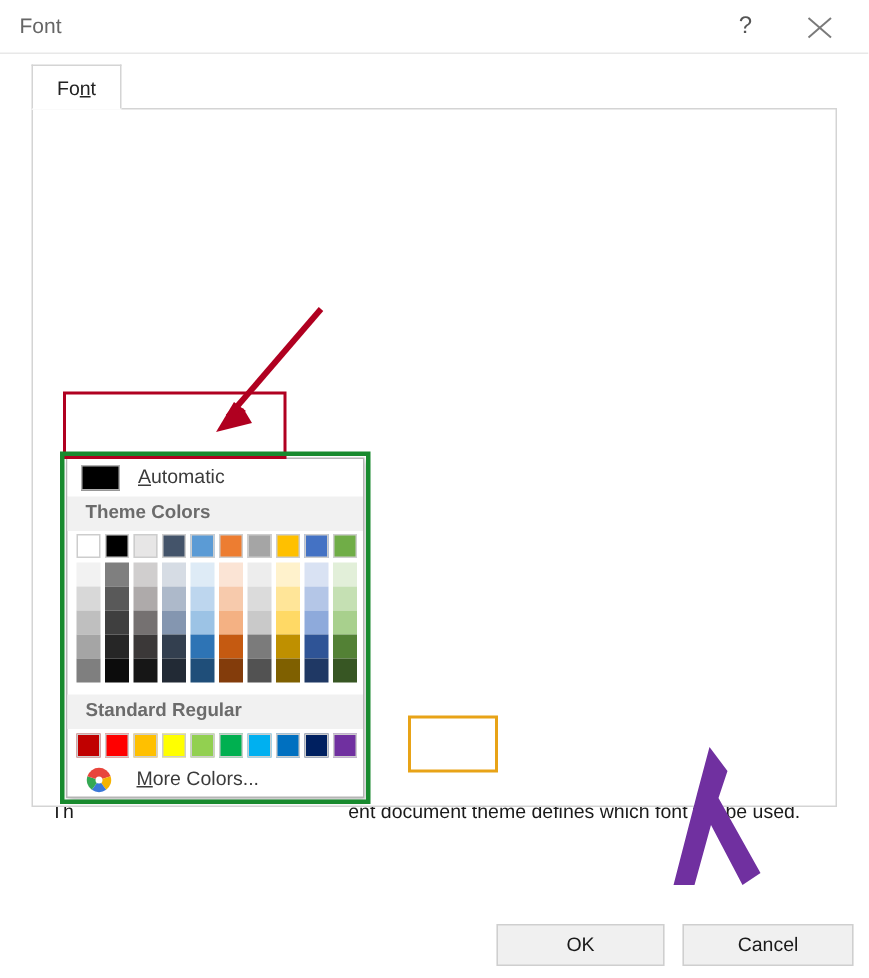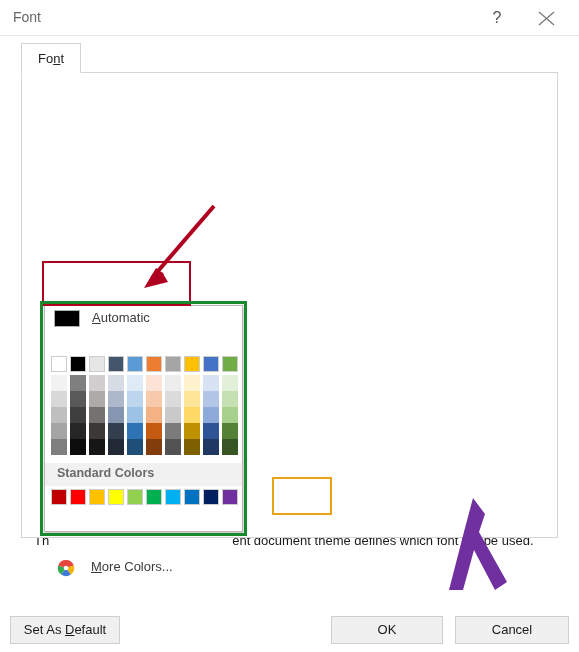--- a/index.html
+++ b/index.html
@@ -157,21 +157,21 @@
   .sect-head span { position: absolute; left: 12px; top: 3px; font-size: 12.5px; font-weight: bold; color: #6b6b6b; }
   #theme-head { top: 25px; }
   #theme-grid { position: absolute; left: 6px; top: 50px; }
   #std-head { top: 157px; }
   #std-row { position: absolute; left: 6px; top: 183px; }
   .sw { width: 16px; height: 16px; float: left; margin-right: 3px; box-sizing: border-box; }
   .sw.b { border: 1px solid #cdcdcd; }
   .col { float: left; margin-right: 3px; }
   .col .cell { width: 16px; height: 16px; }
   .col .cell.top { border: 1px solid #cdcdcd; box-sizing: border-box; margin-bottom: 3px; }
-  #more-row { position: absolute; left: 0; top: 202px; width: 197px; height: 24px; margin-top: 48px; }
+  #more-row { position: absolute; left: 0; top: 202px; width: 197px; height: 24px; }
   #more-label { position: absolute; left: 46px; top: 3px; font-size: 13px; color: #3b3b3b; }
   #more-icon { position: absolute; left: 12px; top: 3px; width: 18px; height: 18px; }
   
   #anno-red-rect {
     position: absolute; left: 42px; top: 261px; width: 149px; height: 45px;
     border: 2px solid #b00020; box-sizing: border-box; z-index: 50;
   }
   #anno-green-rect {
     position: absolute; left: 40px; top: 301px; width: 207px; height: 235px;
     border: 3px solid #188a2e; box-sizing: border-box; z-index: 60;
@@ -300,34 +300,34 @@
   </div>
 
   <div class="lbl" style="left:22px; top:452px;">Prev</div>
   <div id="preview-box"></div>
   <div id="preview-sample">+Body</div>
   <div id="preview-underline"></div>
   <div id="status-text">
     <span>Th</span><span style="display:inline-block;width:183px;"></span><span>ent document theme defines which font will be used.</span>
   </div>
 
-  <div class="btm-btn" id="btn-setdefault">
-    <span>Set As <u>D</u>efault</span>
-  </div>
   <div class="btm-btn" id="btn-ok">
     <span>OK</span>
   </div>
   <div class="btm-btn" id="btn-cancel">
     <span>Cancel</span>
   </div>
 
   <div id="color-menu">
     <div id="auto-row">
       <span id="auto-swatch"></span>
       <span id="auto-label"><u>A</u>utomatic</span>
+    </div>
+    <div class="sect-head" id="theme-head">
+      <span>Theme Colors</span>
     </div>
     <div id="theme-grid">
         <div class="col">
           <div class="cell top" style="background: rgb(255, 255, 255);"></div>
           <div class="cell" style="background: rgb(242, 242, 242);"></div>
           <div class="cell" style="background: rgb(216, 216, 216);"></div>
           <div class="cell" style="background: rgb(191, 191, 191);"></div>
           <div class="cell" style="background: rgb(165, 165, 165);"></div>
           <div class="cell" style="background: rgb(127, 127, 127);"></div>
         </div>
@@ -398,21 +398,21 @@
         <div class="col">
           <div class="cell top" style="background: rgb(112, 173, 71);"></div>
           <div class="cell" style="background: rgb(226, 239, 217);"></div>
           <div class="cell" style="background: rgb(197, 224, 179);"></div>
           <div class="cell" style="background: rgb(168, 208, 141);"></div>
           <div class="cell" style="background: rgb(83, 129, 53);"></div>
           <div class="cell" style="background: rgb(55, 86, 35);"></div>
         </div>
       </div>
     <div class="sect-head" id="std-head">
-      <span>Standard Colors</span>
+      <span>Standard Regular</span>
     </div>
     <div id="std-row">
         <div class="sw b" style="background: rgb(192, 0, 0);"></div>
         <div class="sw b" style="background: rgb(255, 0, 0);"></div>
         <div class="sw b" style="background: rgb(255, 192, 0);"></div>
         <div class="sw b" style="background: rgb(255, 255, 0);"></div>
         <div class="sw b" style="background: rgb(146, 208, 80);"></div>
         <div class="sw b" style="background: rgb(0, 176, 80);"></div>
         <div class="sw b" style="background: rgb(0, 176, 240);"></div>
         <div class="sw b" style="background: rgb(0, 112, 192);"></div>

